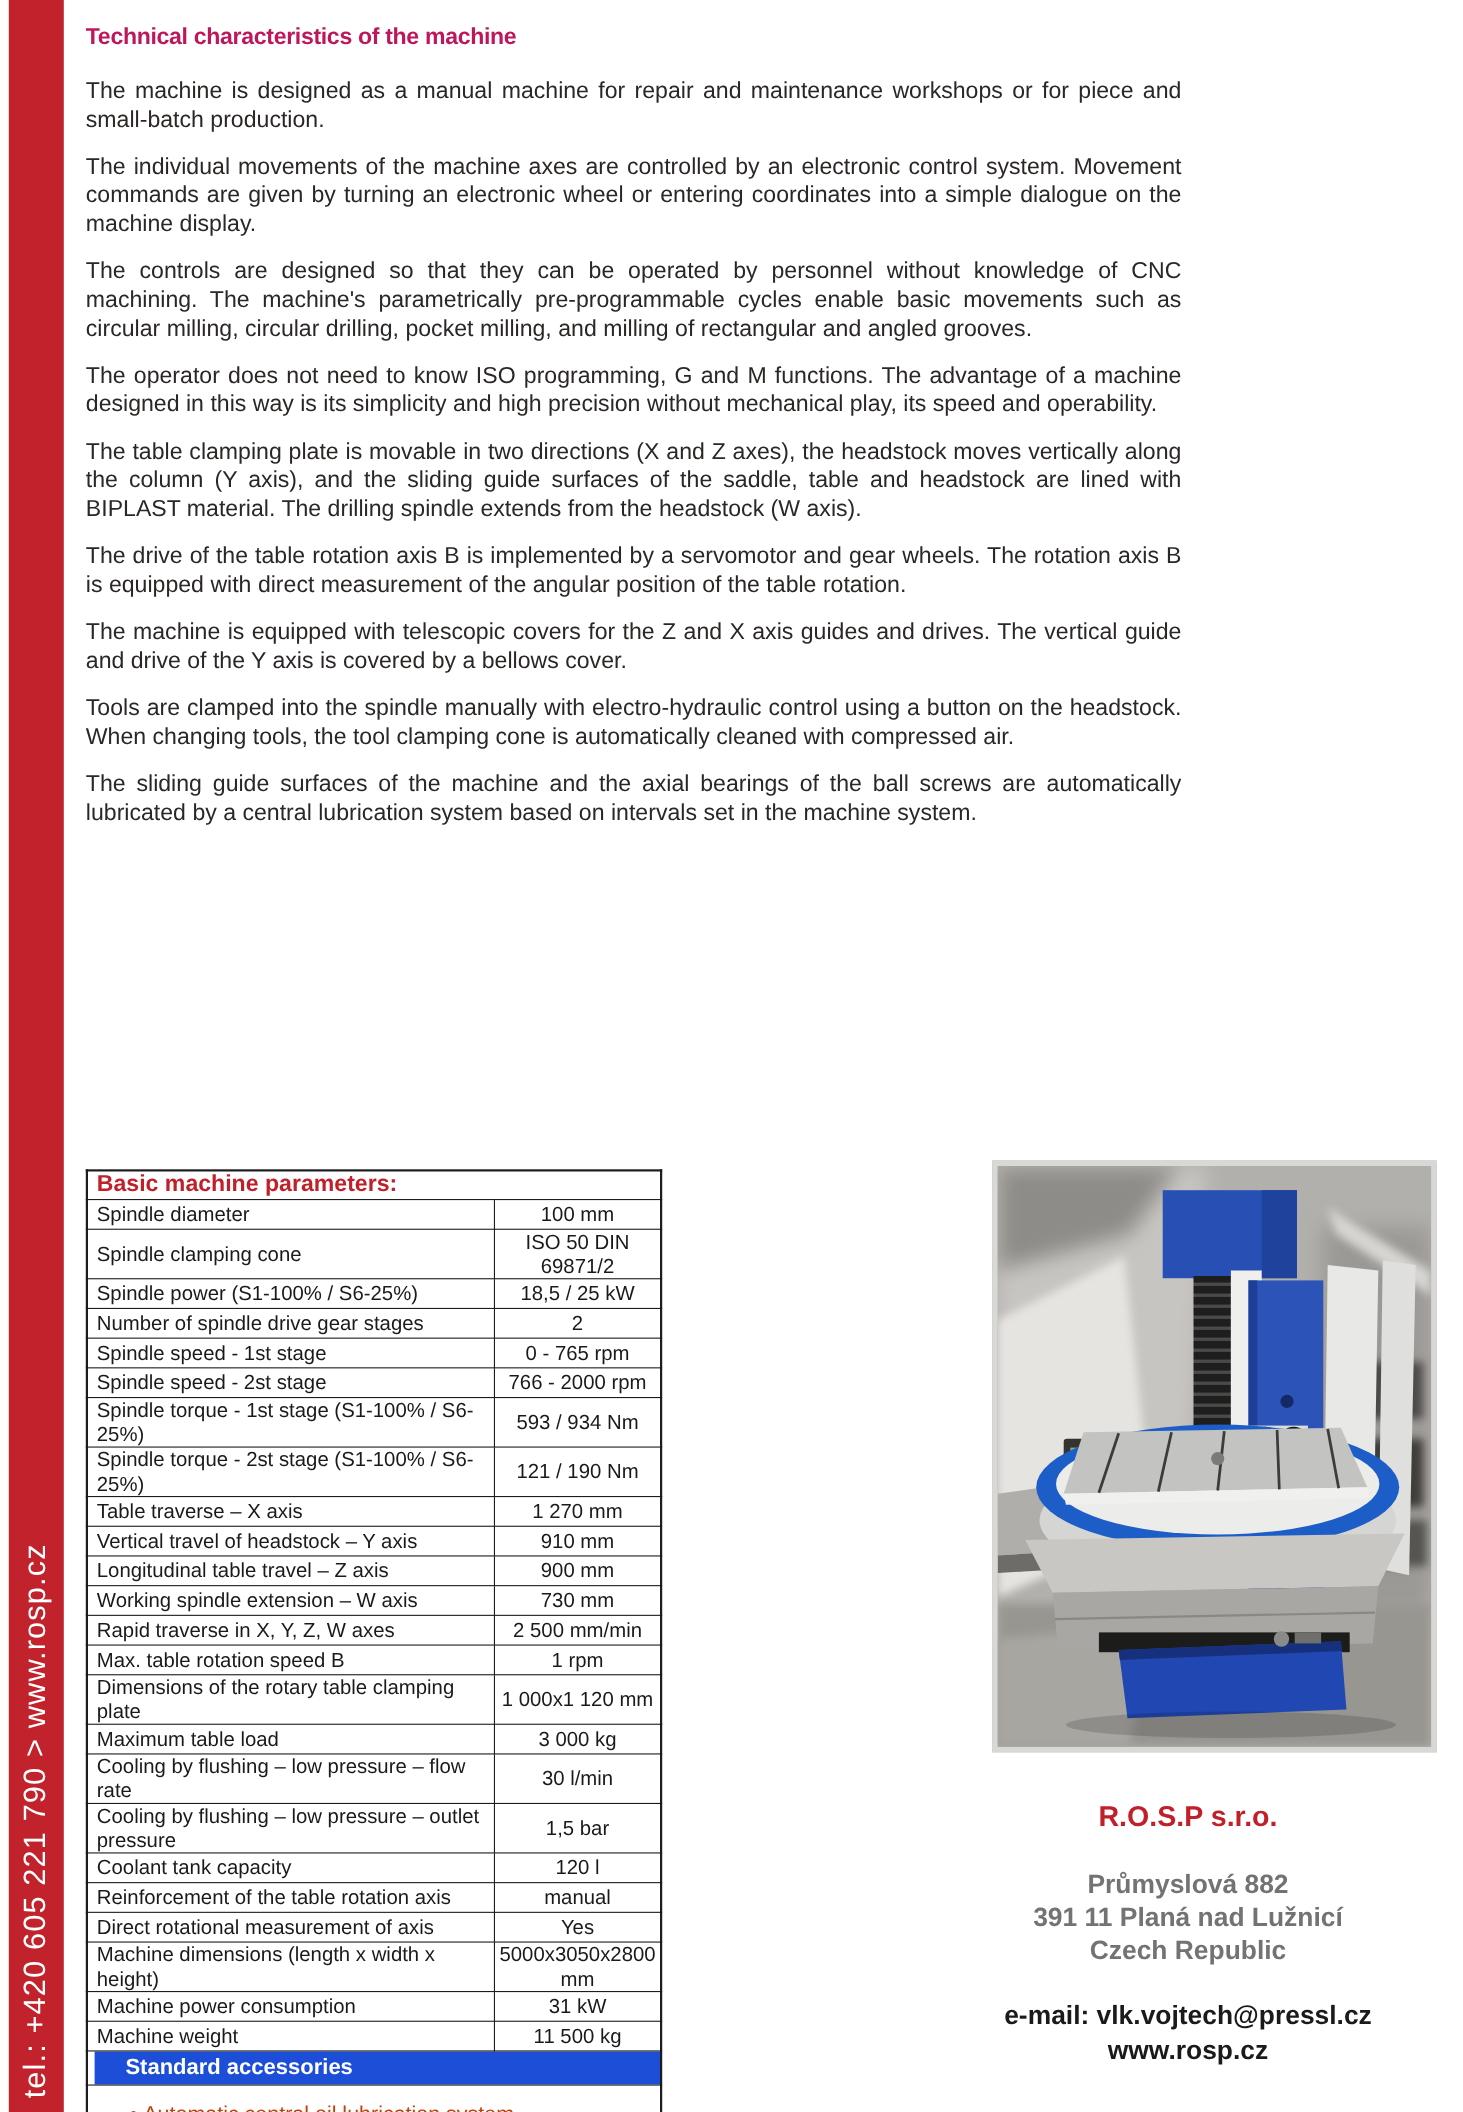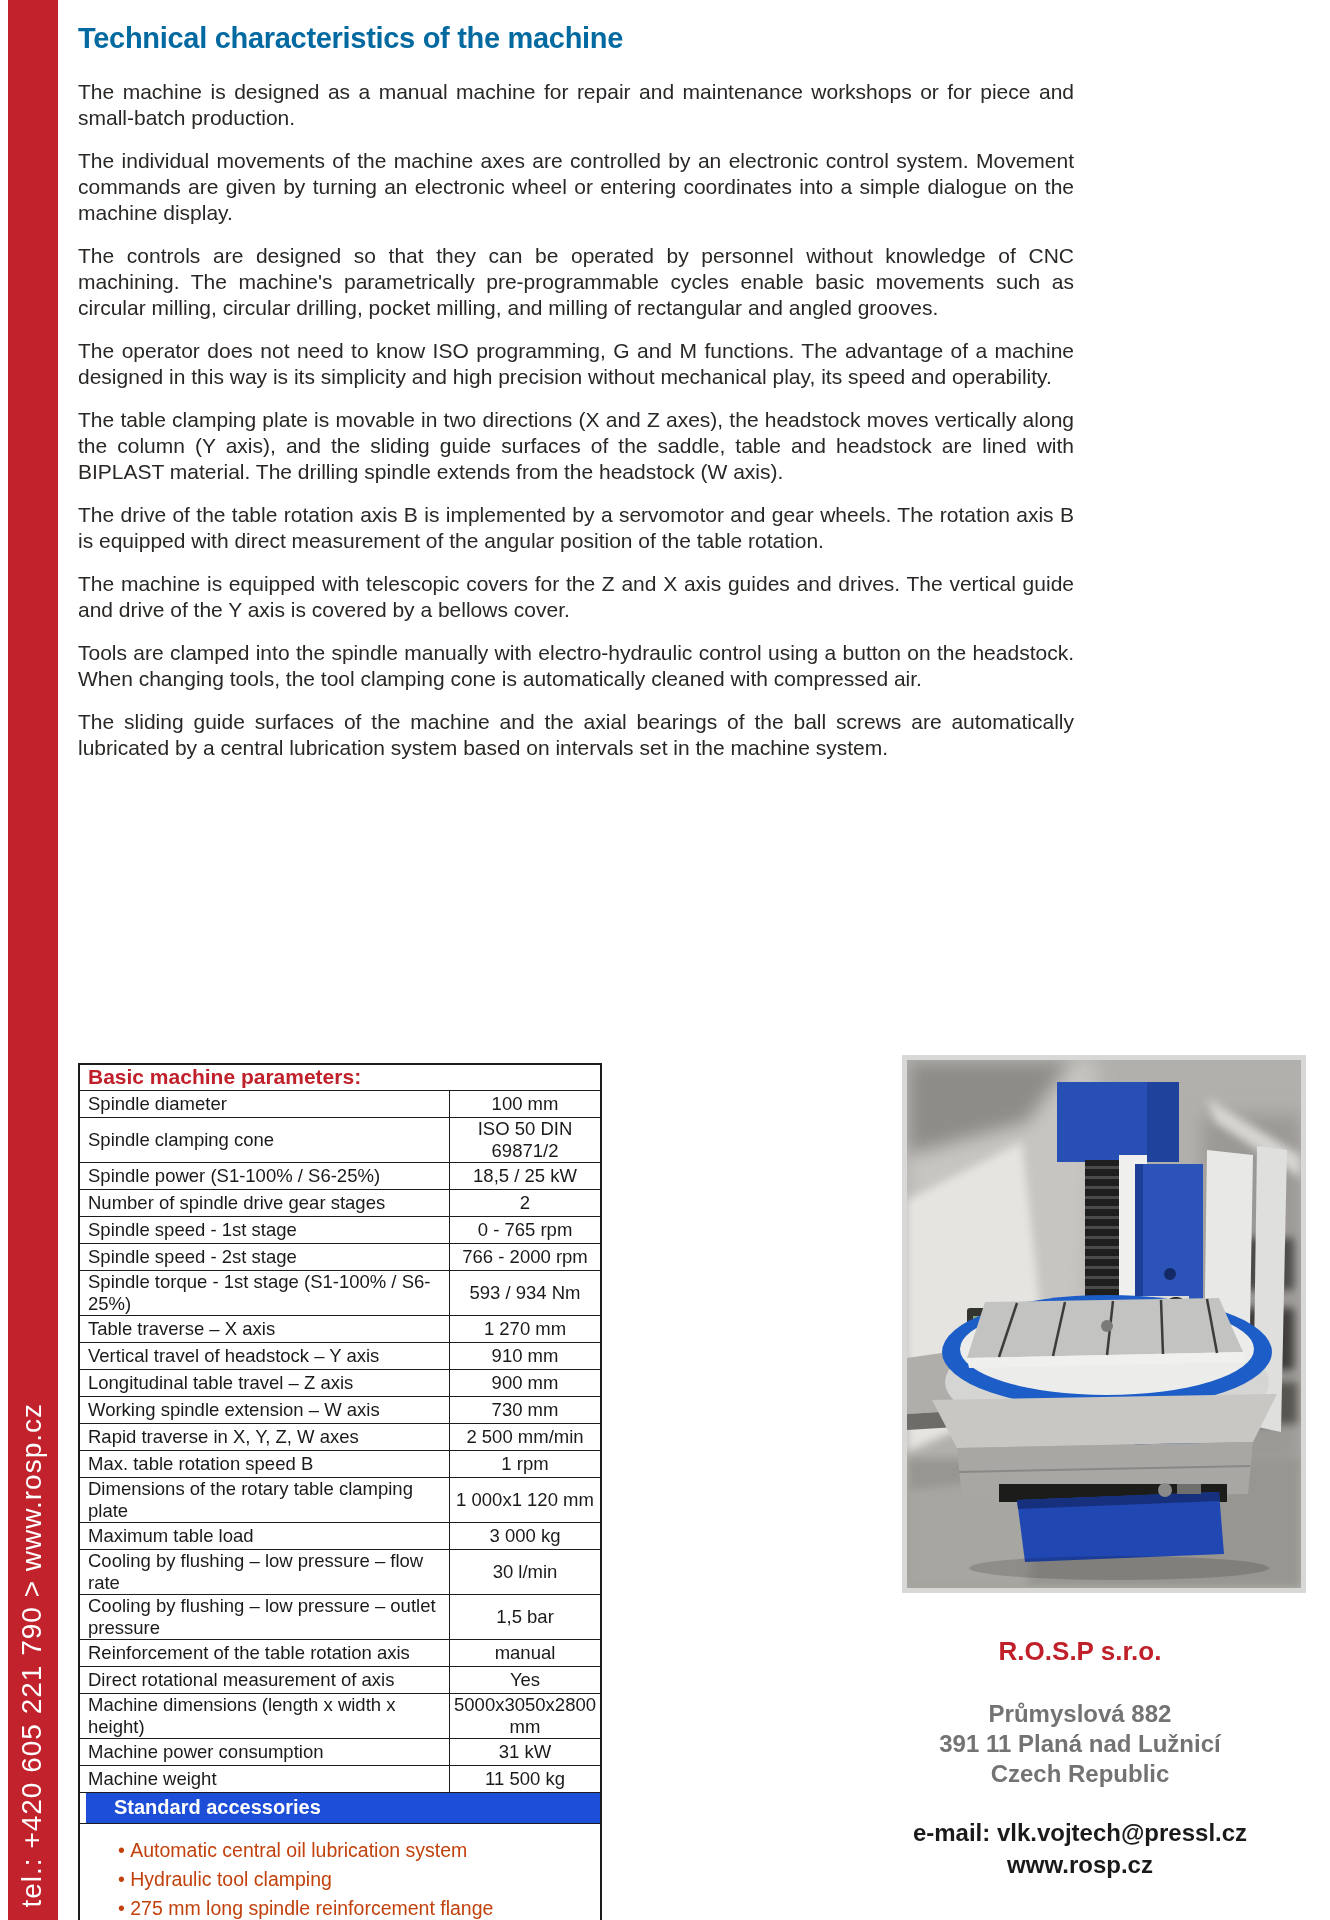--- a/index.html
+++ b/index.html
@@ -21,21 +21,21 @@
     position:absolute; left:8px; bottom:12px;
     writing-mode:vertical-rl; transform:rotate(180deg);
     color:#ffffff; font-size:28px; font-weight:400;
     letter-spacing:1px; white-space:nowrap;
   }
 
   
   .content { position:absolute; left:78px; top:0; width:996px; }
   .page-title {
     margin-top:22px; margin-bottom:24px;
-    font-size:29px; font-weight:bold; color:#0369a1; letter-spacing:-0.3px;
+    font-size:21px; font-weight:bold; color:#be185d; letter-spacing:-0.3px;
   }
   .content p {
     font-size:21px; line-height:26px; text-align:justify;
     margin-bottom:17px; color:#2a2725;
   }
 
   
   .params-table {
     position:absolute; left:78px; top:1063px; width:524px;
     border-collapse:collapse; font-size:18.5px; color:#1c1a19;
@@ -132,20 +132,24 @@
       <tr>
         <td class="p-label">Spindle speed - 2st stage</td>
         <td class="p-value">766 - 2000 rpm</td>
       </tr>
 
       <tr>
         <td class="p-label">Spindle torque - 1st stage (S1-100% / S6-25%)</td>
         <td class="p-value">593 / 934 Nm</td>
       </tr>
 
+      <tr>
+        <td class="p-label">Spindle torque - 2st stage (S1-100% / S6-25%)</td>
+        <td class="p-value">121 / 190 Nm</td>
+      </tr>
 
       <tr>
         <td class="p-label">Table traverse – X axis</td>
         <td class="p-value">1 270 mm</td>
       </tr>
 
       <tr>
         <td class="p-label">Vertical travel of headstock – Y axis</td>
         <td class="p-value">910 mm</td>
       </tr>
@@ -183,20 +187,24 @@
       <tr>
         <td class="p-label">Cooling by flushing – low pressure – flow rate</td>
         <td class="p-value">30 l/min</td>
       </tr>
 
       <tr>
         <td class="p-label">Cooling by flushing – low pressure – outlet pressure</td>
         <td class="p-value">1,5 bar</td>
       </tr>
 
+      <tr>
+        <td class="p-label">Coolant tank capacity</td>
+        <td class="p-value">120 l</td>
+      </tr>
 
       <tr>
         <td class="p-label">Reinforcement of the table rotation axis</td>
         <td class="p-value">manual</td>
       </tr>
 
       <tr>
         <td class="p-label">Direct rotational measurement of axis</td>
         <td class="p-value">Yes</td>
       </tr>

